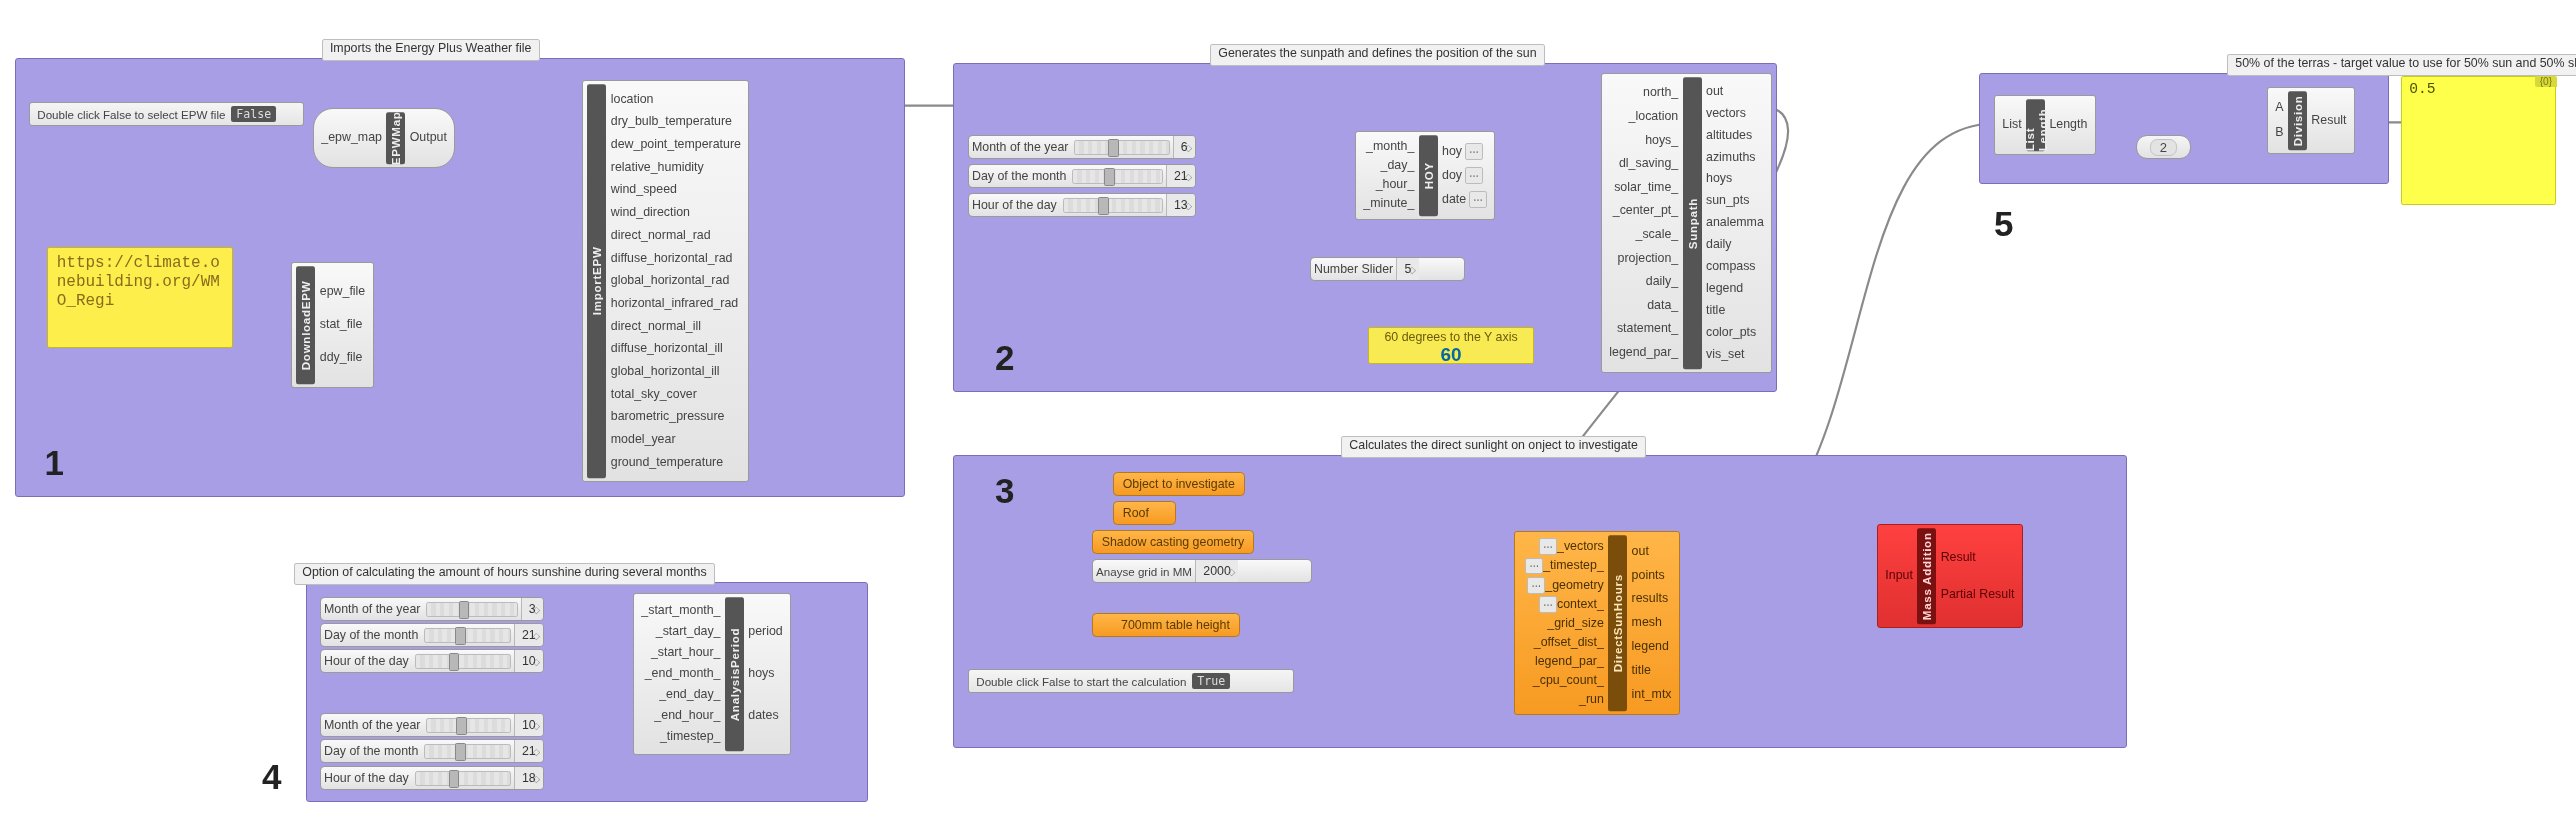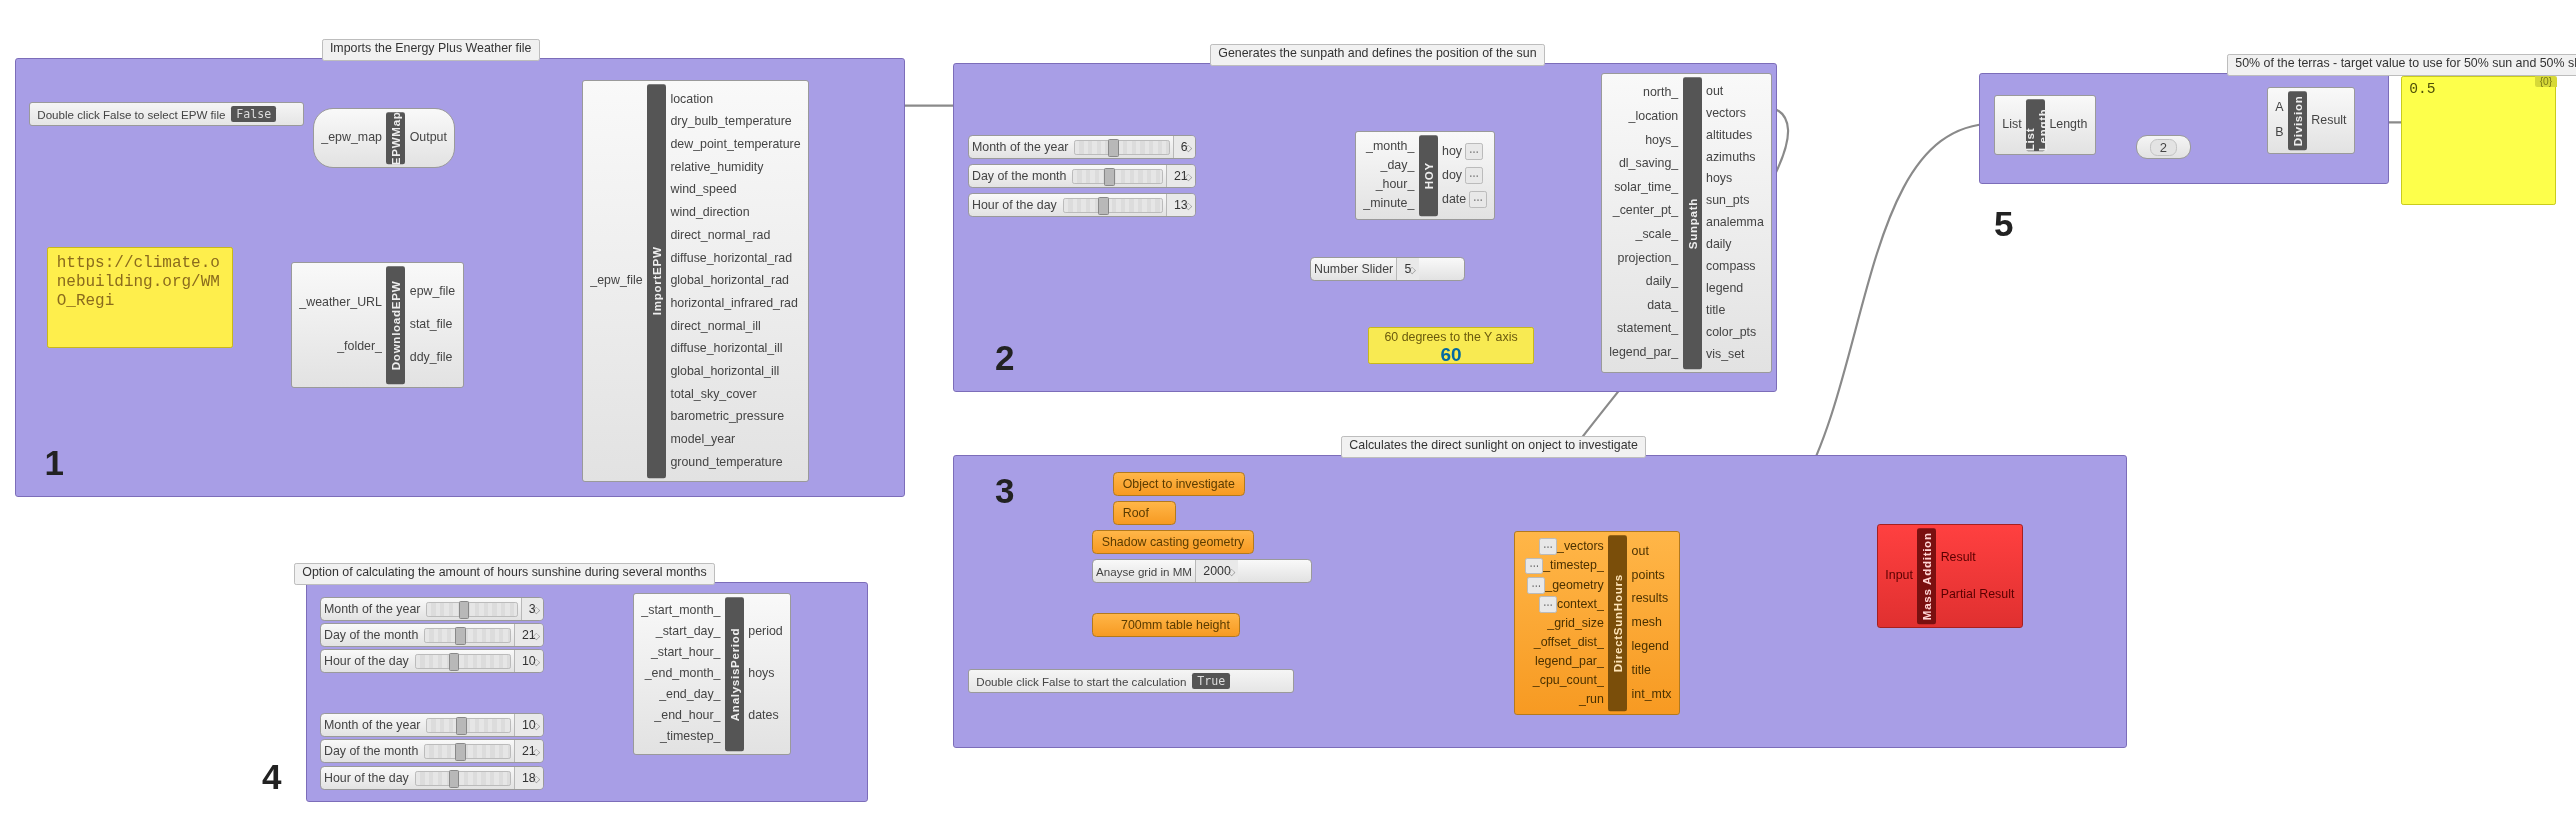--- a/index.html
+++ b/index.html
@@ -266,36 +266,29 @@
   <div class="ports-col left">
         <span>_epw_map</span>
       </div>
   <div class="vt-label">EPWMap</div>
   <div class="ports-col right">
         <span>Output</span>
       </div>
 </div>
 
 <div class="comp" style="left:291px; top:262px; height:124px;">
-  <div class="ports-col left">
-    <span>_weather_URL</span>
-    <span>_folder_</span>
-  </div>
   <div class="vt-label">DownloadEPW</div>
   <div class="ports-col right">
     <span>epw_file</span>
     <span>stat_file</span>
     <span>ddy_file</span>
   </div>
 </div>
 
 <div class="comp" style="left:582px; top:80px; height:400px;">
-  <div class="ports-col left" style="justify-content:center;">
-    <span>_epw_file</span>
-  </div>
   <div class="vt-label">ImportEPW</div>
   <div class="ports-col right" id="importepw-out">
         <span>location</span>
         <span>dry_bulb_temperature</span>
         <span>dew_point_temperature</span>
         <span>relative_humidity</span>
         <span>wind_speed</span>
         <span>wind_direction</span>
         <span>direct_normal_rad</span>
         <span>diffuse_horizontal_rad</span>

